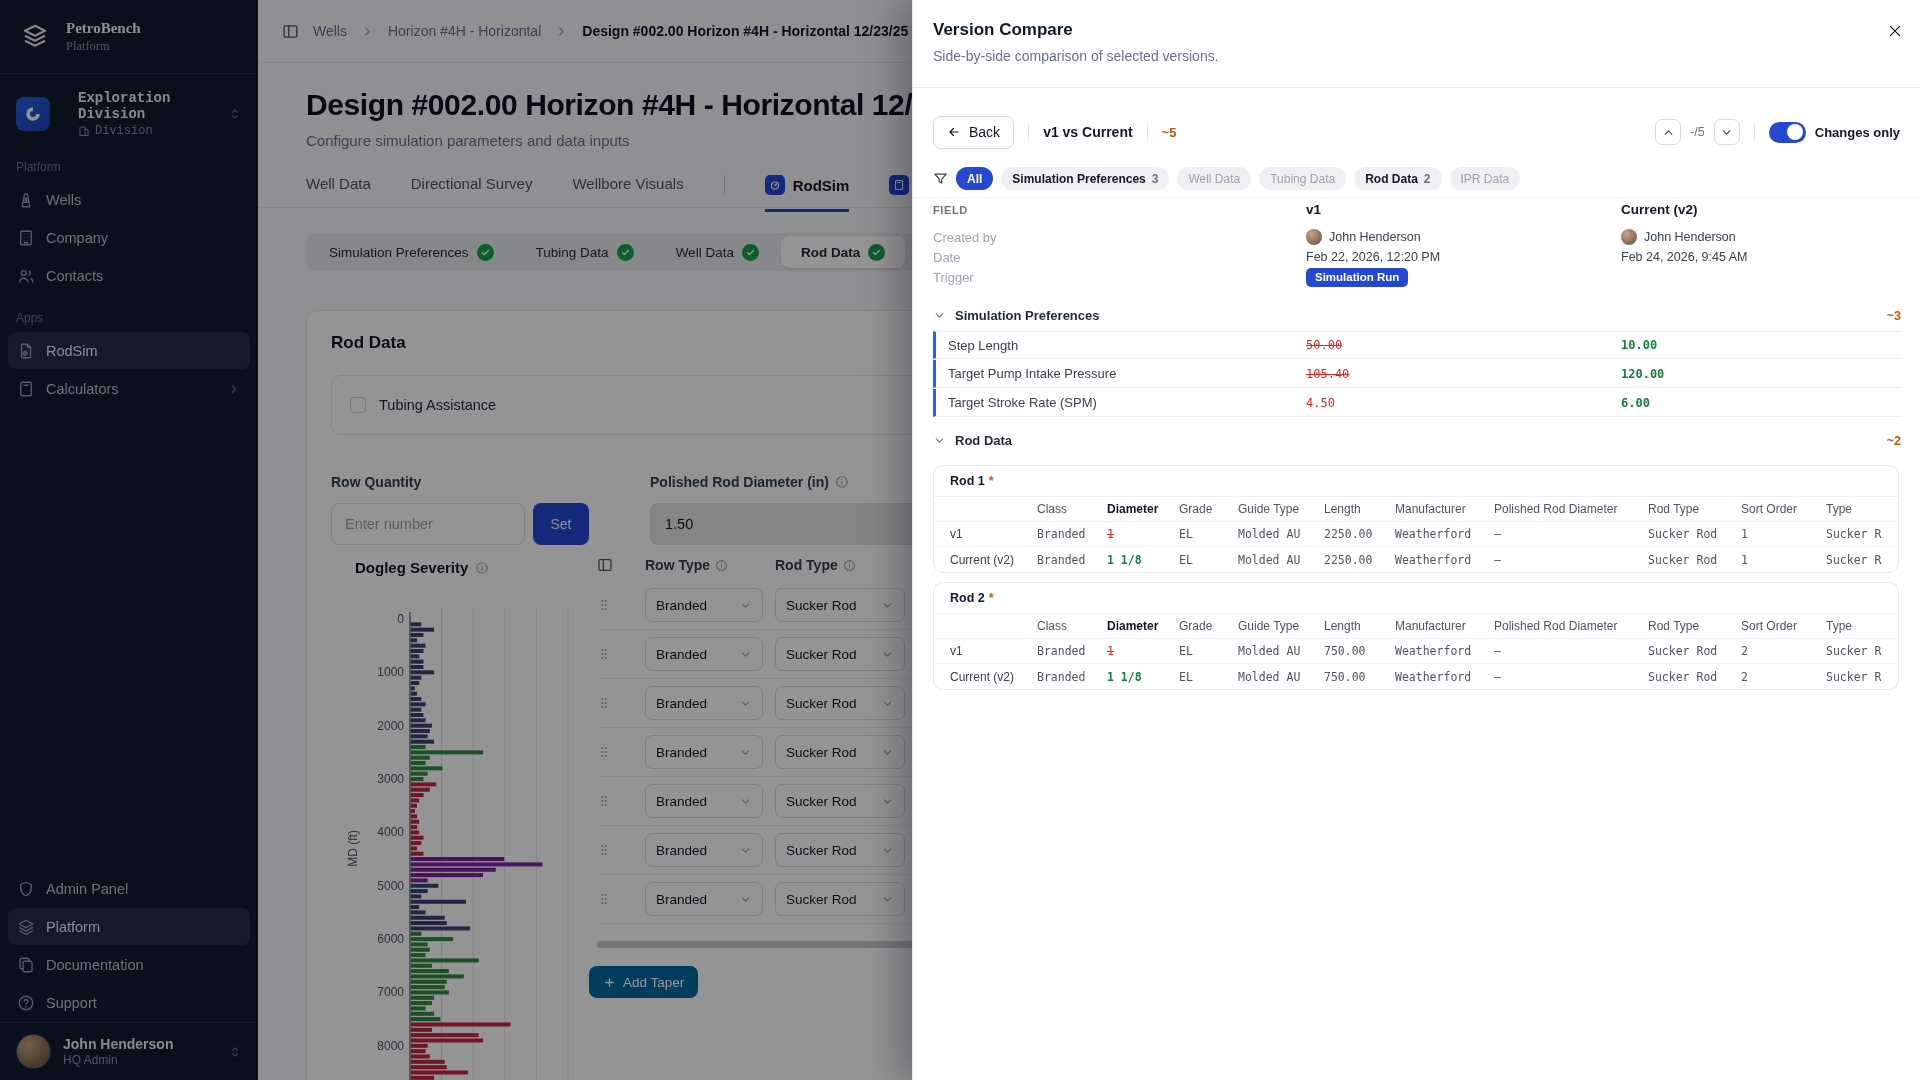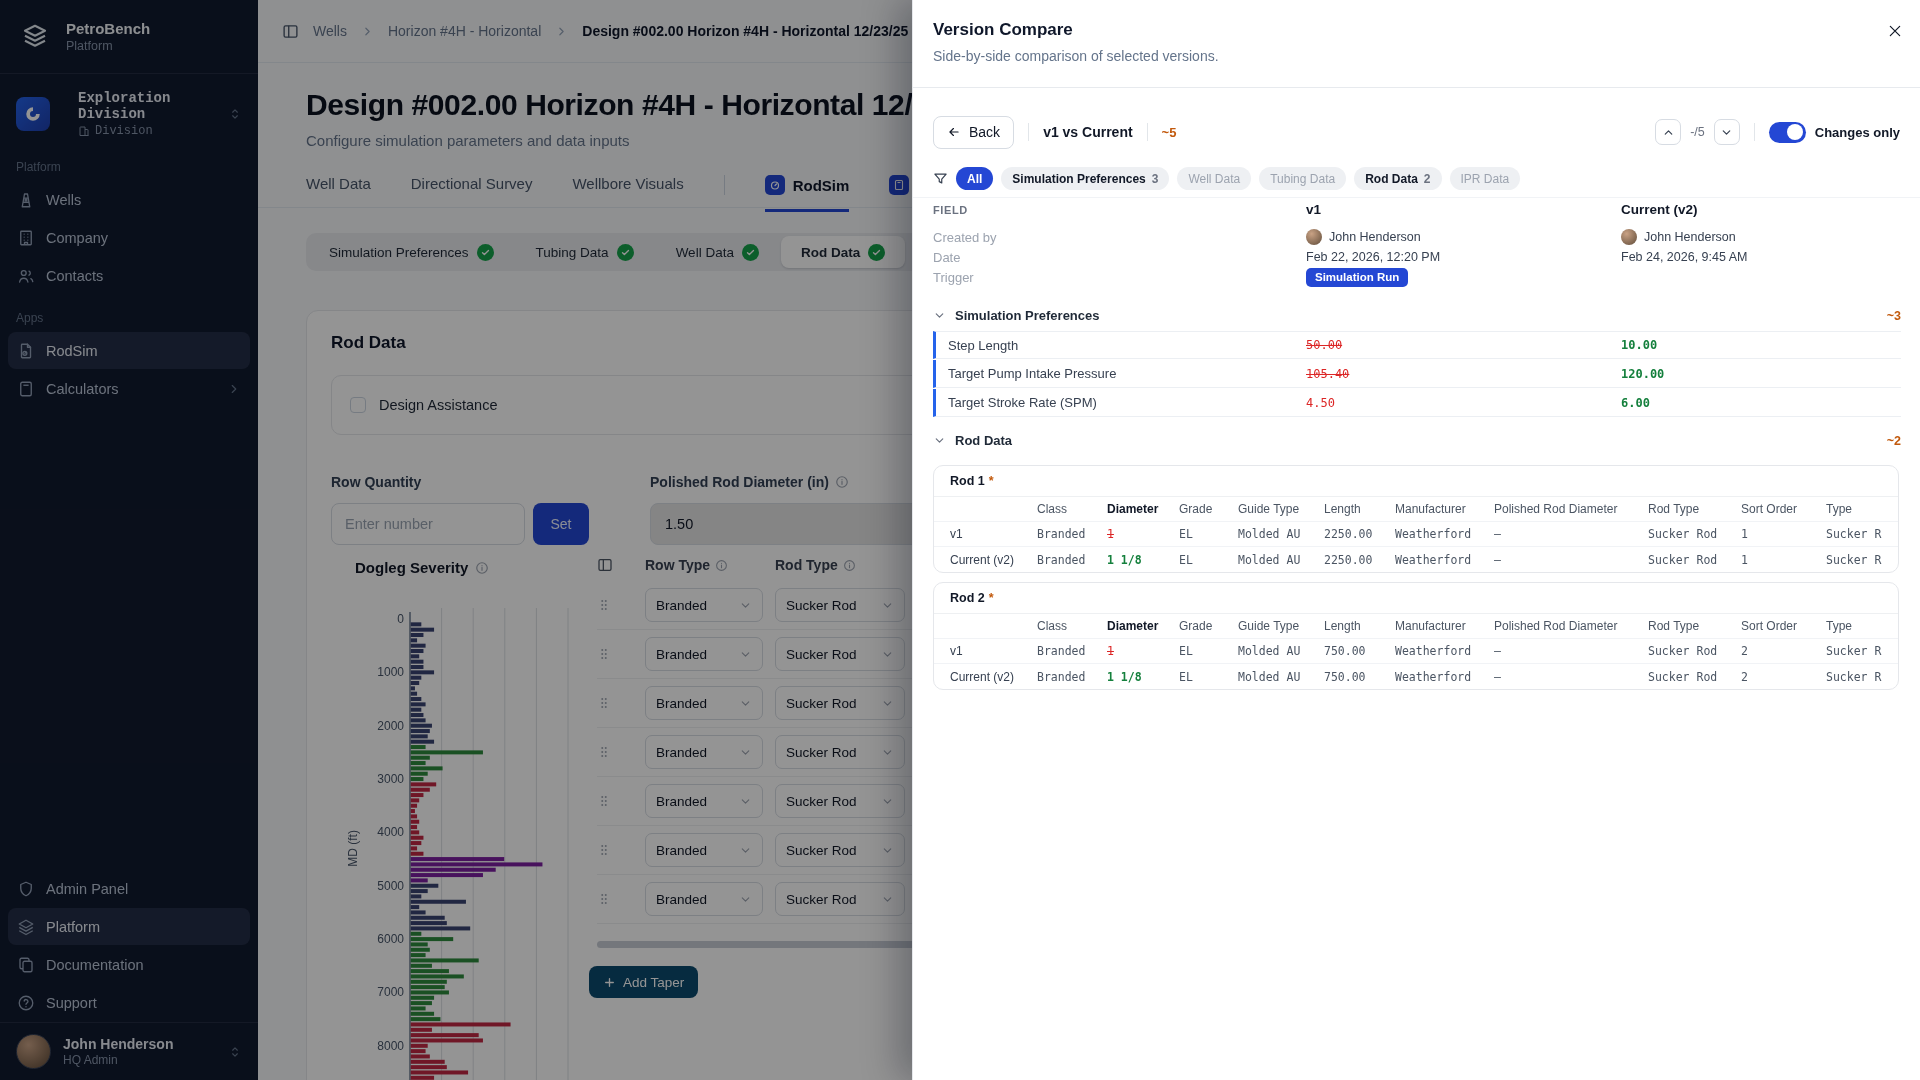--- a/index.html
+++ b/index.html
@@ -2,21 +2,21 @@
 <html><head>
 <meta charset="utf-8">
 <style>
   * { margin:0; padding:0; box-sizing:border-box; }
   html,body { width:1920px; height:1080px; overflow:hidden; }
   body { position:relative; background:#f7f8fa; font-family:"Liberation Sans","DejaVu Sans",sans-serif; color:#0f172a; }
   svg { display:block; }
 
   
   #sidebar { position:absolute; left:0; top:0; width:258px; height:1080px; background:#111a2f; color:#cbd5e1; z-index:1; }
-  .brand { display:flex; align-items:center; gap:12px; padding:12px 16px; height:74px; border-bottom:1px solid #232c42; }
+  .brand { display:flex; align-items:center; gap:12px; padding:12px 16px; height:74px; border-bottom:1px solid #232c42;font-family:Liberation Serif, serif; }
   .brand-icon { width:38px; height:38px; display:flex; align-items:center; justify-content:center; color:#e2e8f0; }
   .bname { font-size:15px; font-weight:700; color:#f1f5f9; }
   .bsub { font-size:12.5px; color:#8795ab; margin-top:2px; }
   .org { display:flex; align-items:center; gap:28px; margin:10px 8px 0 8px; padding:6px 8px; border-radius:8px; cursor:pointer;font-family:Liberation Mono, monospace; }
   .org-icon { width:34px; height:34px; border-radius:8px; background:linear-gradient(135deg,#2563eb,#1e40af); display:flex; align-items:center; justify-content:center; }
   .org-main { flex:1; }
   .org-name { font-size:14px; font-weight:700; color:#e8edf5; }
   .org-sub { display:flex; align-items:center; gap:5px; font-size:12px; color:#8795ab; margin-top:2px; }
   .nav-label { font-size:12px; color:#64748b; padding:16px 16px 6px 16px; }
   .nav-item { display:flex; align-items:center; gap:11px; height:37px; margin:1px 8px; padding:0 9px; border-radius:8px; font-size:14.5px; color:#b9c4d6; cursor:pointer; }
@@ -68,21 +68,21 @@
   #taper-head .th-icon { width:48px; display:flex; align-items:center; color:#4b5563; }
   .th { display:flex; align-items:center; gap:5px; }
   .th.rowtype { width:130px; }
   #taper-rows .trow { display:flex; align-items:center; height:49px; border-bottom:1px solid #eef0f2; }
   .grip { width:48px; color:#9ca3af; display:flex; align-items:center; cursor:grab; }
   .mini-select { height:34px; border:1px solid #d7dce3; border-radius:7px; background:#fff; display:flex; align-items:center; justify-content:space-between; padding:0 10px; font-size:13.5px; color:#111827; cursor:pointer; }
   .mini-select .chev { color:#9ca3af; }
   .ms-rowtype { width:118px; margin-right:12px; }
   .ms-rodtype { width:130px; }
   #taper-scrollbar { position:absolute; left:290px; top:630px; width:640px; height:7px; border-radius:4px; background:#c9ced6; cursor:pointer; }
-  #add-taper { position:absolute; left:282px; top:655px; height:32px; padding:0 14px; display:flex; align-items:center; gap:7px; background:#0c4a6e; color:#fff; border:none; border-radius:8px; font-size:13.5px; font-family:inherit; cursor:pointer; }
+  #add-taper { position:absolute; left:282px; top:655px; height:32px; padding:0 14px; display:flex; align-items:center; gap:7px; background:#0369a1; color:#fff; border:none; border-radius:8px; font-size:13.5px; font-family:inherit; cursor:pointer; }
 
   
   #scrim { position:absolute; inset:0; background:rgba(0,0,0,0.42); z-index:5; }
 
   
   #panel { position:absolute; left:912px; top:0; width:1008px; height:1080px; background:#fff; border-left:1px solid #e5e7eb; box-shadow:-14px 0 34px rgba(2,6,23,.28); z-index:10; }
   #vc-title { position:absolute; left:20px; top:20px; font-size:17px; font-weight:700; color:#0f172a; }
   #vc-sub { position:absolute; left:20px; top:48px; font-size:14px; color:#64748b; }
   #vc-close { position:absolute; right:14px; top:20px; width:22px; height:22px; color:#111827; cursor:pointer; display:flex; align-items:center; justify-content:center; }
   .hdiv { position:absolute; left:0; width:100%; border-top:1px solid #e7eaee; }
@@ -372,21 +372,21 @@
           </svg>
         </span>
       </div>
     </div>
 
   <div id="rod-card">
     <div class="card-title">Rod Data</div>
 
     <div id="assist-box">
       <span class="checkbox"></span>
-      <span class="assist-label">Design Assistance</span>
+      <span class="assist-label">Tubing Assistance</span>
     </div>
 
     <div class="field-label" style="left:24px; top:163px;">Row Quantity</div>
     <div id="rowqty-input">
         <span>Enter number</span>
       </div>
     <button id="set-btn">Set</button>
 
     <div class="field-label" style="left:343px; top:163px;">
       <span>Polished Rod Diameter (in)</span>

